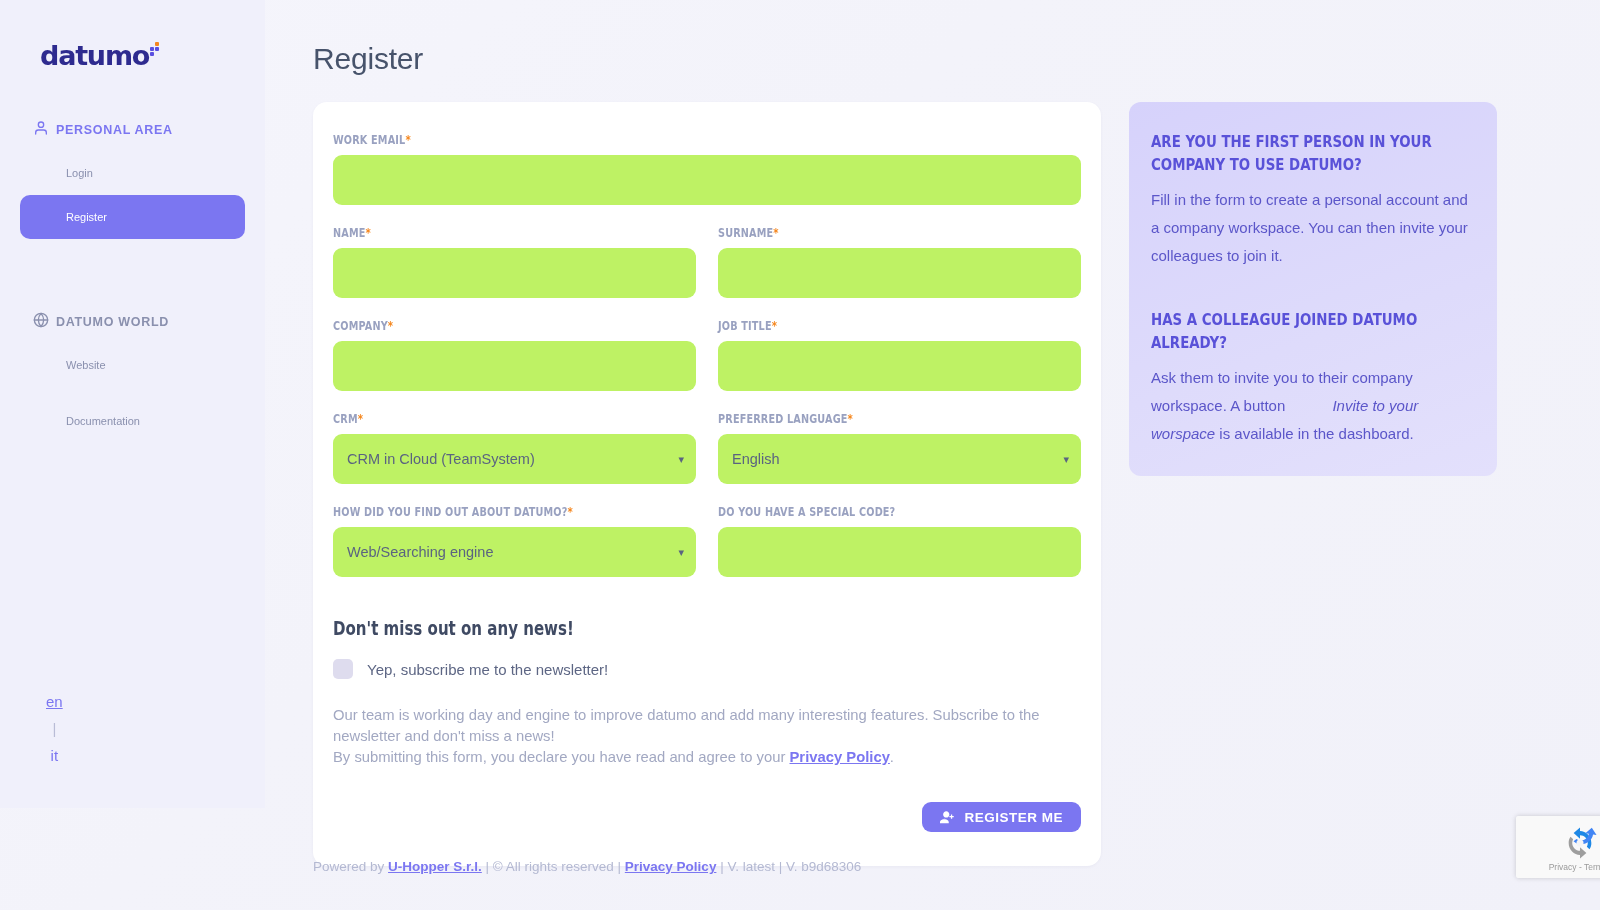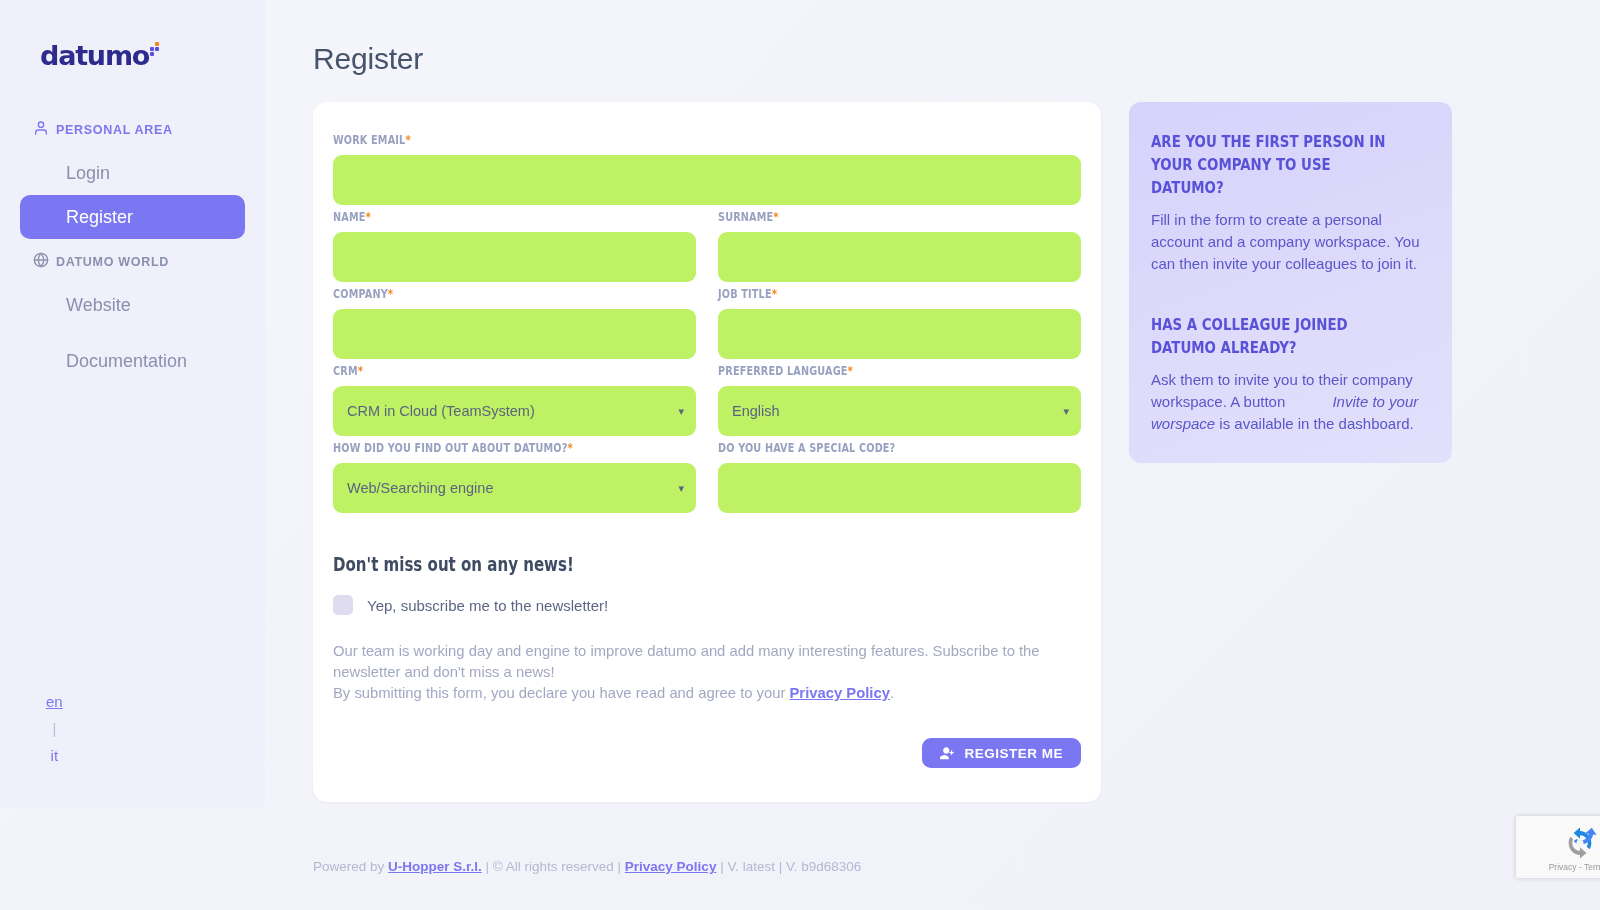--- a/index.html
+++ b/index.html
@@ -51,31 +51,31 @@
     display: flex;
     align-items: flex-end;
     gap: 6px;
     padding: 0 0 0 32px;
     height: 30px;
     font-size: 12.5px;
     font-weight: 700;
     letter-spacing: 0.7px;
   }
   .nav-heading.personal { color: #7b76f1; }
-  .nav-heading.world { color: #8a90ae; }
+  .nav-heading.world { color: #8a90ae; margin-top: 60px; }
   .nav-heading .ico { width: 18px; height: 18px; display: flex; align-items: center; justify-content: center; }
 
   .nav-item {
     height: 44px;
     margin: 0 20px;
     display: flex;
     align-items: center;
     padding-left: 46px;
     border-radius: 10px;
-    font-size: 18px;
+    font-size: 11px;
     color: #8a90ae;
     cursor: pointer;
   }
   .nav-item.first { margin-top: 14px; }
   .nav-item.active {
     background: #7b76f1;
     color: #ffffff;
     font-weight: 500;
     height: 44px;
   }
@@ -126,21 +126,21 @@
     color: #99a1c0;
     text-transform: uppercase;
     transform: scaleX(0.86);
     transform-origin: left center;
     white-space: nowrap;
     margin-bottom: 8px;
     display: block;
   }
   .req { color: #f5871f; font-size: 13px; }
 
-  .row { display: flex; gap: 22px; margin-bottom: 4px; }
+  .row { display: flex; gap: 22px; margin-bottom: 20px; }
   .col { flex: 1; min-width: 0; }
   .col.full { flex: 1 1 100%; }
 
   .inp, .sel {
     width: 100%;
     height: 50px;
     background: #bef264;
     border: none;
     border-radius: 9px;
     padding: 0 14px;
@@ -208,40 +208,40 @@
     letter-spacing: 0.5px;
     display: flex;
     align-items: center;
     gap: 9px;
     cursor: pointer;
     font-family: "Liberation Sans", sans-serif;
   }
 
   
   .info-panel {
-    width: 323px;
+    width: 368px;
     background: linear-gradient(160deg, #d6d2fb 0%, #dedbfb 60%, #e3e0fc 100%);
     border-radius: 12px;
     padding: 28px 24px 28px 22px;
     margin-top: 0px;
   }
   .info-h {
     font-family: "DejaVu Sans Condensed", "Liberation Sans Narrow", "Liberation Sans", sans-serif;
     font-size: 16.5px;
     font-weight: 700;
     color: #5951d8;
     text-transform: uppercase;
     line-height: 23px;
     transform: scaleX(0.9);
     transform-origin: left center;
     margin-bottom: 10px;
   }
   .info-p {
     font-size: 15px;
-    line-height: 22px;
+    line-height: 28px;
     color: #5b56c9;
   }
   .info-p em { font-style: italic; margin-left: 43px; }
   .info-gap { height: 38px; }
 
   
   .footer {
     position: absolute;
     left: 48px;
     bottom: 36px;

